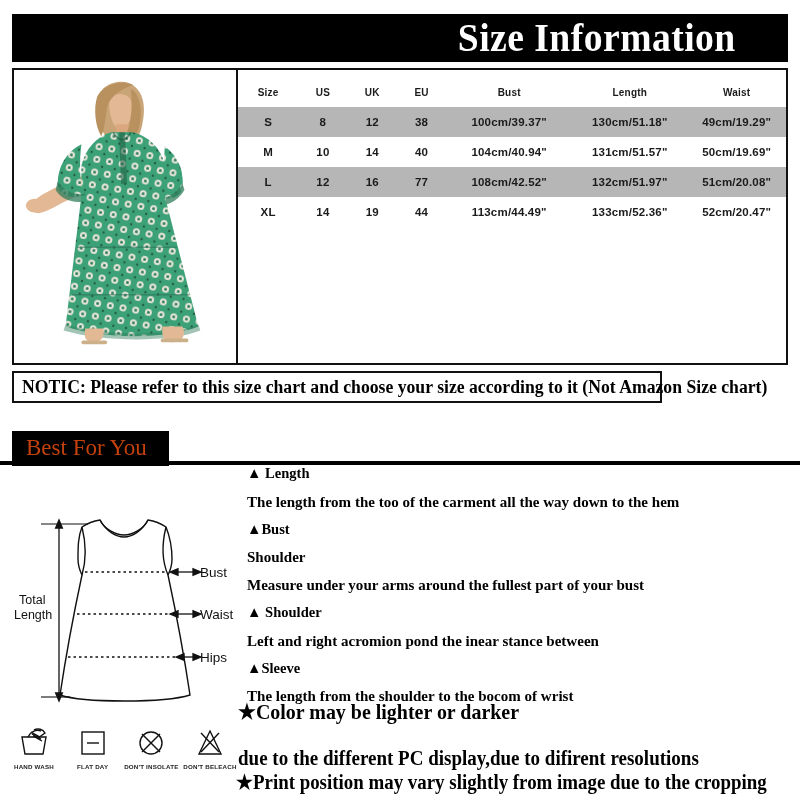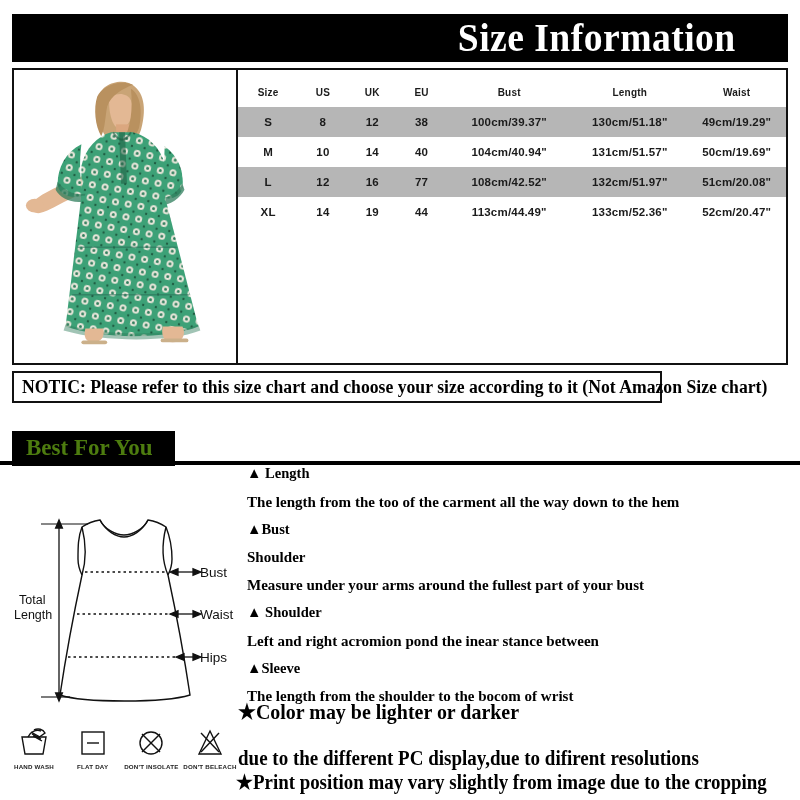--- a/index.html
+++ b/index.html
@@ -100,22 +100,22 @@
     transform-origin:left center;
   }
 
   
   .bfy-box{
     position:absolute;left:12px;top:431px;
     background:#000;
     padding:4px 22px 6px 14px;
   }
   .bfy-text{
-    color:#4d7c0f;font-family:"Liberation Serif", serif;
-    font-weight:bold;font-size:23px;line-height:1.1;
+    color:#c2410c;font-family:"Liberation Serif", serif;
+    font-weight:normal;font-size:23px;line-height:1.1;
     white-space:nowrap;
   }
   .bfy-rule{
     position:absolute;left:0;top:461px;width:800px;height:4px;background:#000;
   }
 
   
   .diagram{
     position:absolute;left:8px;top:495px;width:232px;height:215px;
   }

